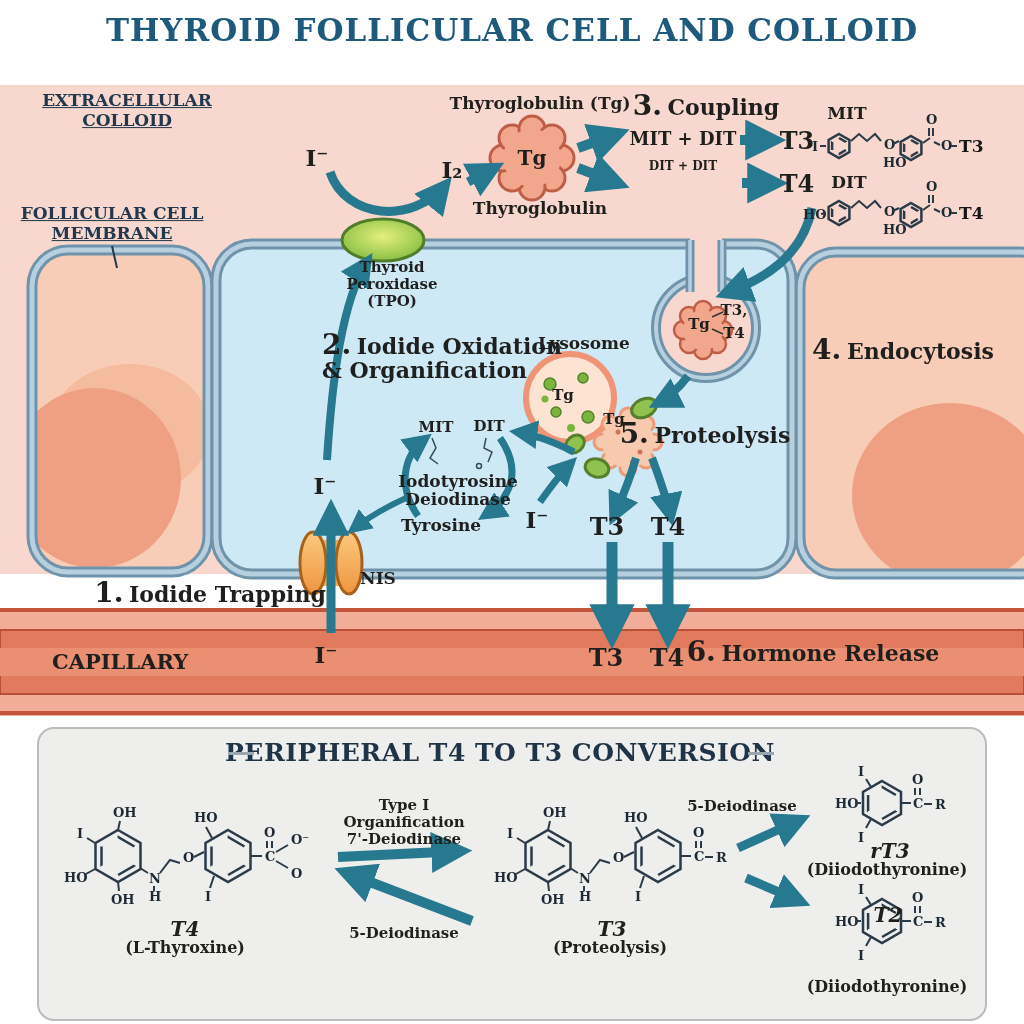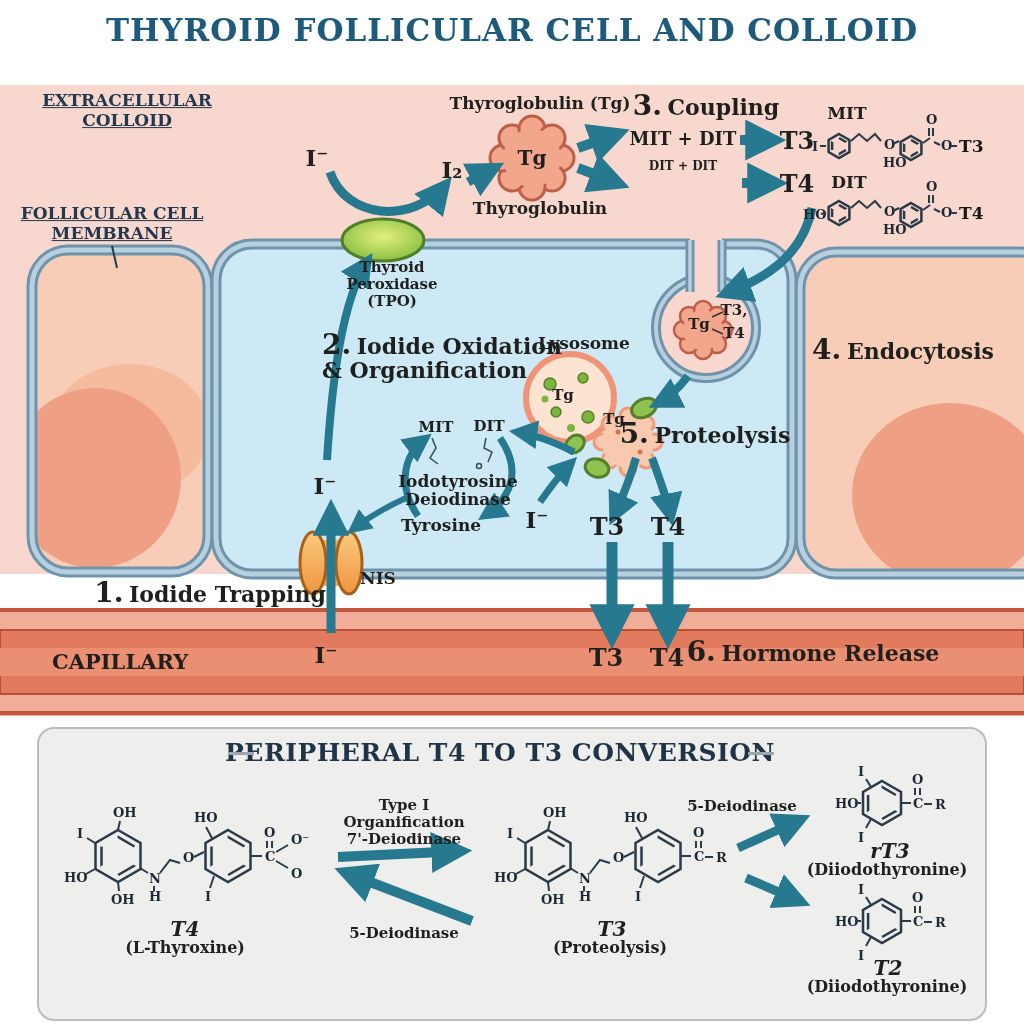--- a/index.html
+++ b/index.html
@@ -441,16 +441,16 @@
 <div class="lbl sm" style="left:404px;top:840px">7'-Deiodinase</div>
 <div class="lbl sm" style="left:404px;top:934px">5-Deiodinase</div>
 <div class="lbl sm" style="left:742px;top:807px">5-Deiodinase</div>
 
 <div class="lbl cname" style="left:185px;top:929px">T4</div>
 <div class="lbl csub" style="left:185px;top:948px">(L-Thyroxine)</div>
 <div class="lbl cname" style="left:612px;top:929px">T3</div>
 <div class="lbl csub" style="left:610px;top:948px">(Proteolysis)</div>
 <div class="lbl cname" style="left:890px;top:851px">rT3</div>
 <div class="lbl csub" style="left:887px;top:870px">(Diiodothyronine)</div>
-<div class="lbl cname" style="left:888px;top:968px">T2</div>
+<div class="lbl cname" style="left:888px;top:915px">T2</div>
 <div class="lbl csub" style="left:887px;top:987px">(Diiodothyronine)</div>
 
 </div>
 
 </body></html>

